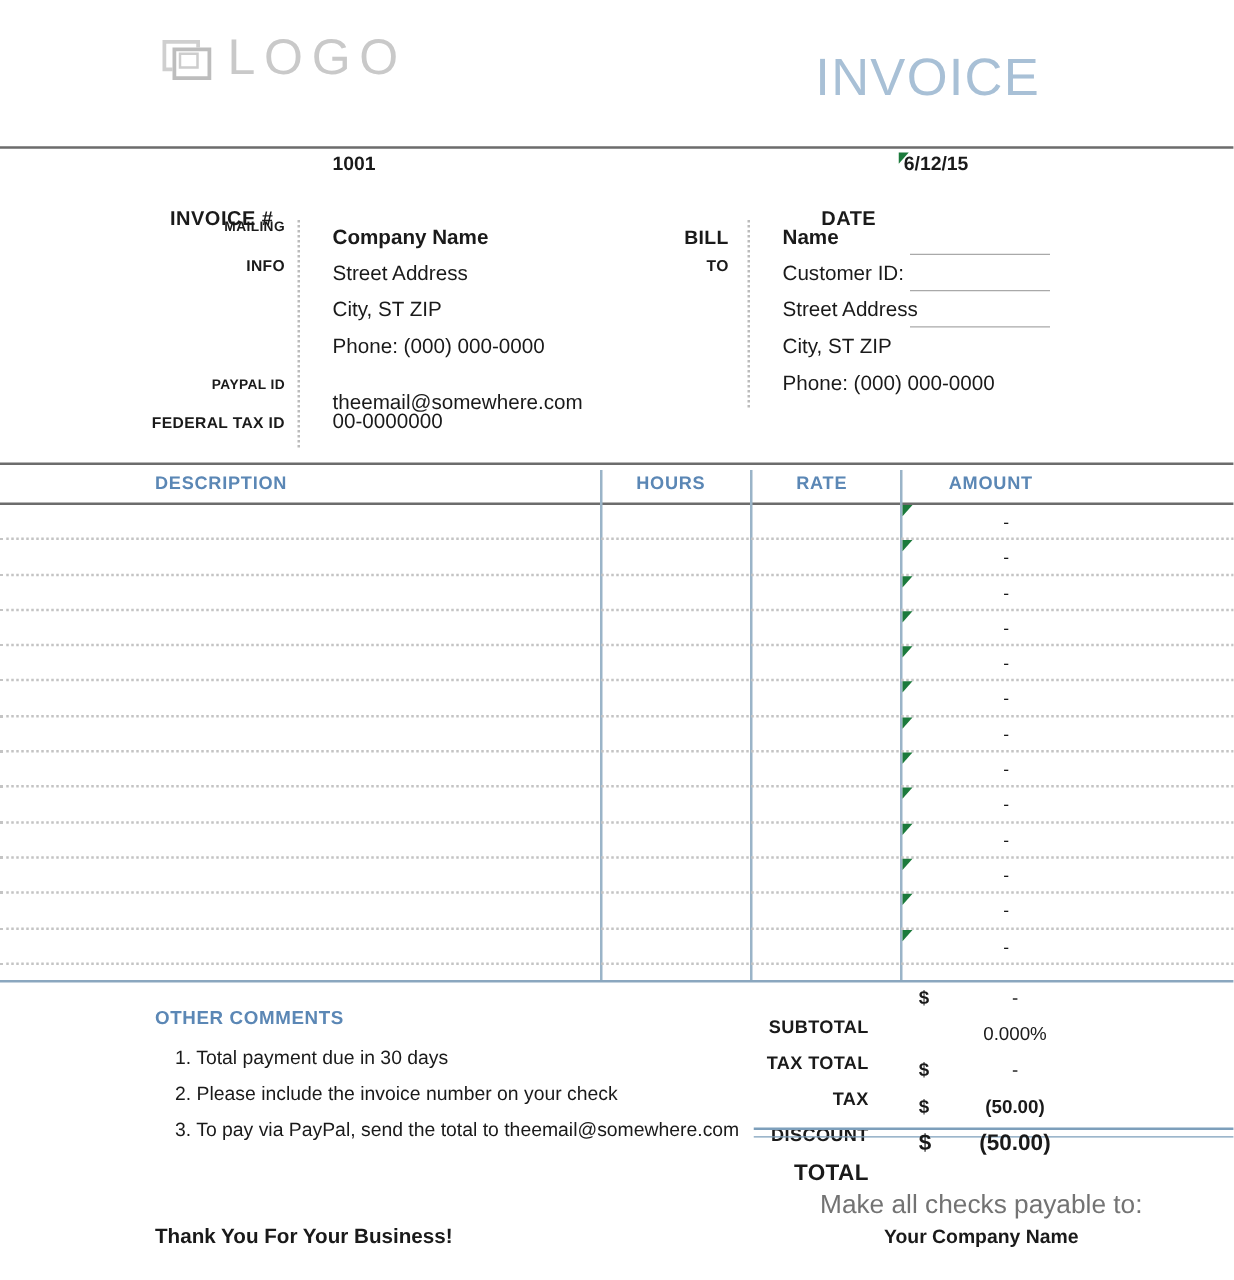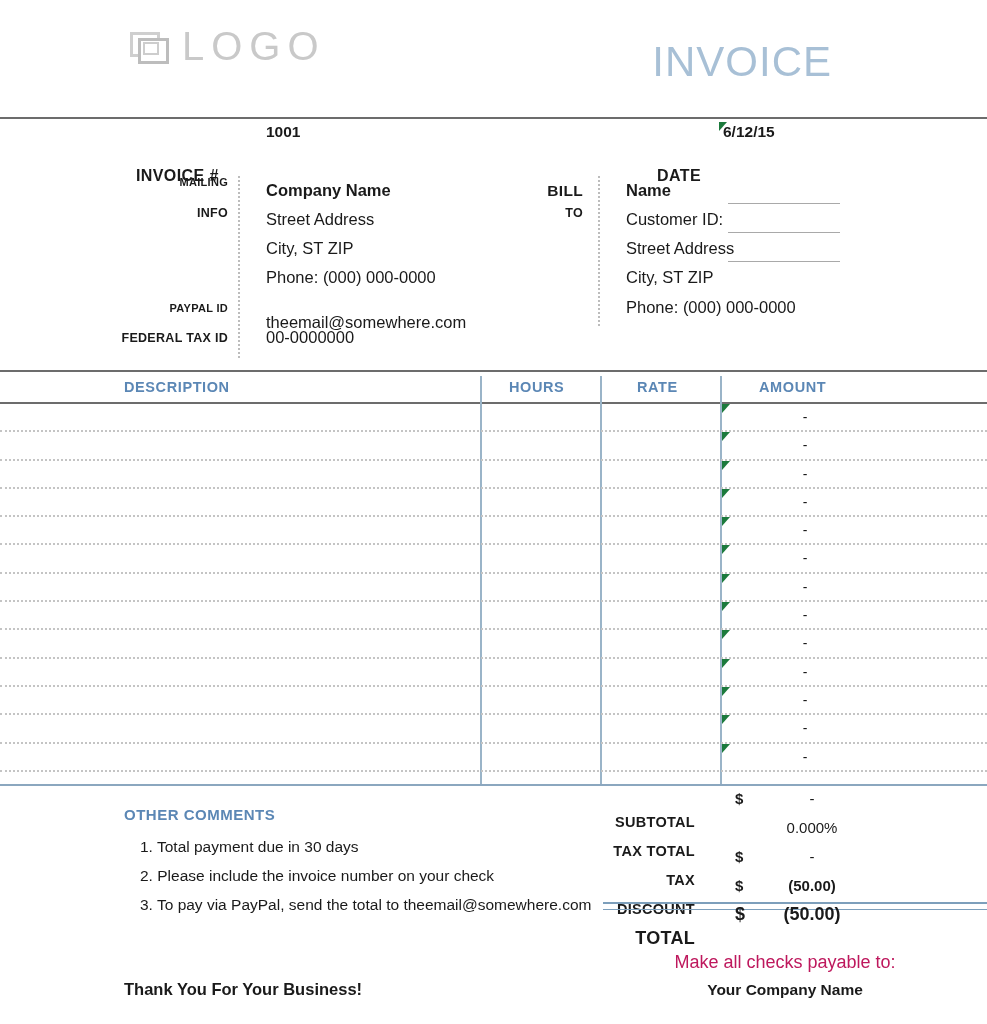--- a/index.html
+++ b/index.html
@@ -296,22 +296,22 @@
     left: 124px; top: 32px;
     font-size: 16.5px;
     font-weight: bold;
     color: #1a1a1a;
   }
   #payable-to {
     position: absolute;
     left: 620px; top: 4px;
     width: 330px;
     text-align: center;
-    font-size: 18px;
-    color: #be185d;
+    font-size: 21px;
+    color: #737373;
   }
   #payable-name {
     position: absolute;
     left: 620px; top: 33px;
     width: 330px;
     text-align: center;
     font-size: 15.5px;
     font-weight: bold;
     color: #1a1a1a;
   }

